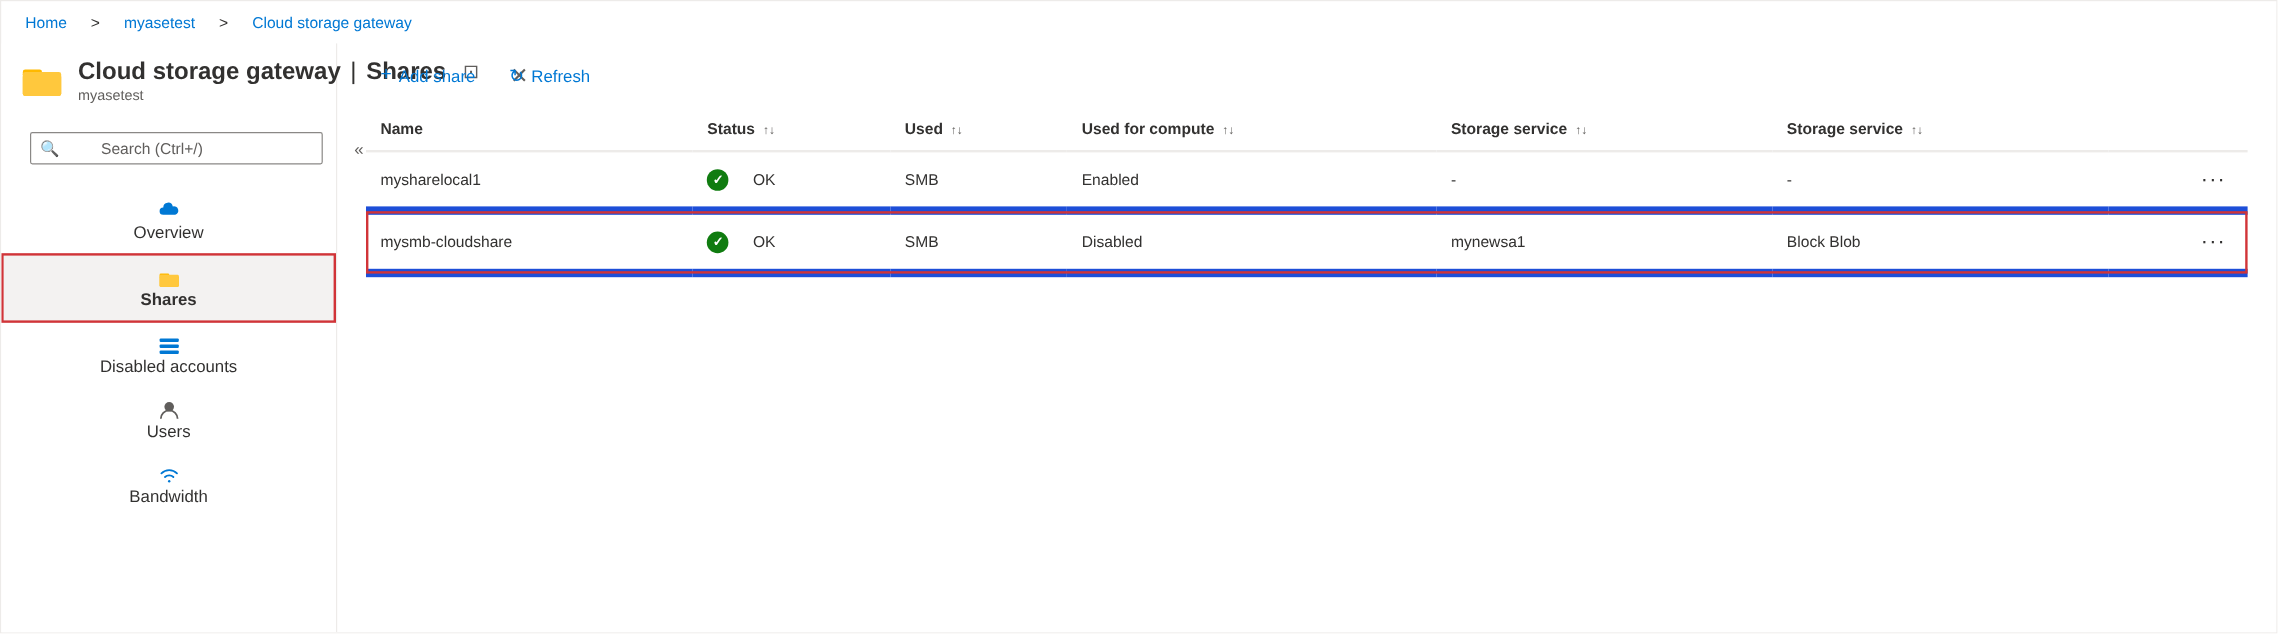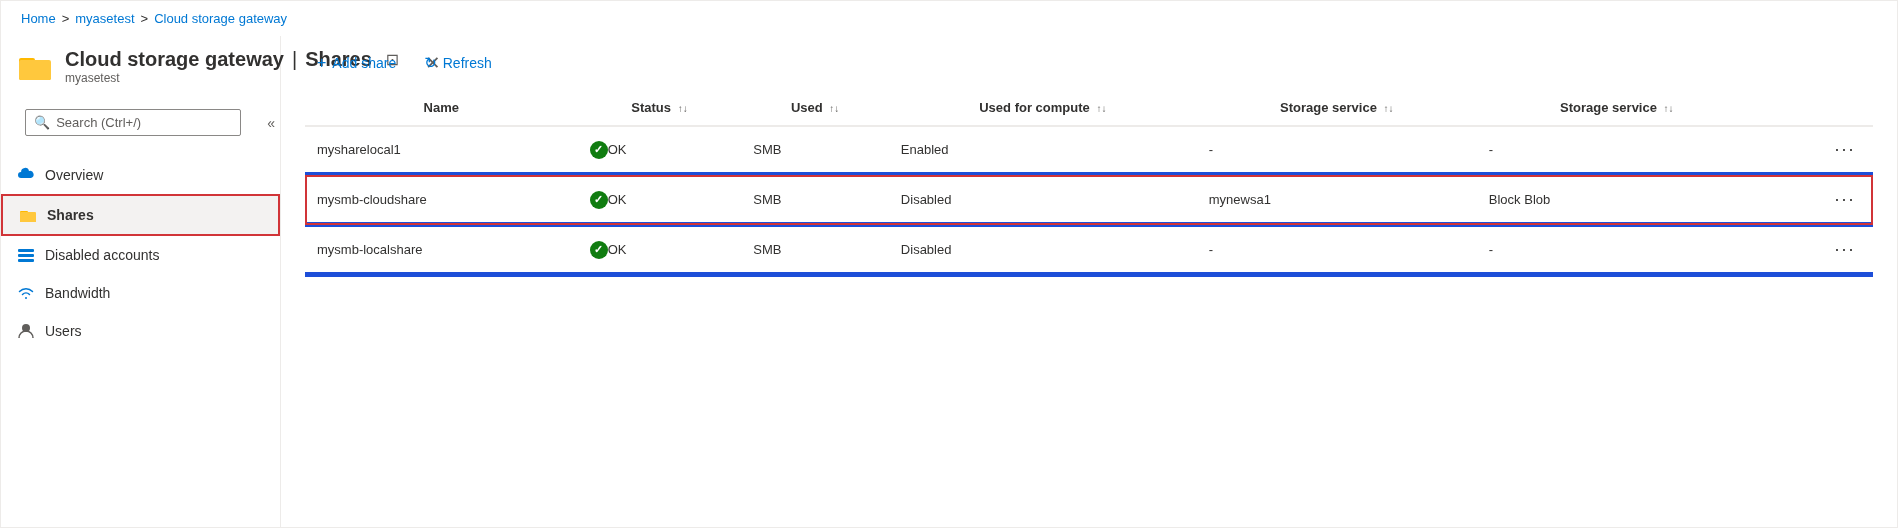--- a/index.html
+++ b/index.html
@@ -1,63 +1,63 @@
 <!DOCTYPE html>
 <html><head>
   <meta charset="utf-8">
   <style>
     * { box-sizing: border-box; margin: 0; padding: 0; }
     body { font-family: 'Segoe UI', Arial, sans-serif; font-size: 14px; background: #fff; color: #323130; }
     
     .container { display: flex; flex-direction: column; width: 1898px; height: 528px; border: 1px solid #edebe9; background: #fff; overflow: hidden; }
     
     
-    .breadcrumb { display: flex; align-items: center; padding: 10px 20px; gap: 6px; font-size: 13px; }
+    .breadcrumb { display: flex; align-items: center; padding: 10px 20px; gap: 20px; font-size: 13px; }
     .breadcrumb a { color: #0078d4; text-decoration: none; }
     
     
     .main { display: flex; flex: 1; overflow: hidden; }
     
     
     .sidebar { width: 280px; min-width: 280px; border-right: 1px solid #edebe9; display: flex; flex-direction: column; background: #fff; }
     
     .sidebar-header { display: flex; align-items: flex-start; padding: 12px 16px 12px 16px; gap: 12px; }
     .sidebar-folder-icon { width: 36px; height: 36px; display: flex; align-items: center; justify-content: center; flex-shrink: 0; }
     .folder-svg { width: 36px; height: 36px; }
     .sidebar-title-block { display: flex; flex-direction: column; }
     .sidebar-title { font-size: 20px; font-weight: 600; color: #323130; white-space: nowrap; }
     .sidebar-subtitle { font-size: 12px; color: #605e5c; }
     
     .search-box { margin: 8px 12px; display: flex; align-items: center; border: 1px solid #8a8886; border-radius: 2px; padding: 5px 8px; gap: 6px; background: #fff; }
-    .search-box input { border: none; outline: none; font-size: 13px; color: #a21caf; flex: 1; background: transparent; }
+    .search-box input { border: none; outline: none; font-size: 13px; color: #a21caf; flex: 1; background: transparent; margin-left: 28px; }
     .search-box input::placeholder { color: #605e5c; }
     
     .collapse-btn { margin-left: 8px; cursor: pointer; color: #605e5c; font-size: 14px; padding: 2px 6px; }
     
     .nav-items { display: flex; flex-direction: column; margin-top: 4px; }
-    .nav-item { display: flex; align-items: center; gap: 10px; padding: 10px 16px; cursor: pointer; font-size: 14px; color: #323130; }
+    .nav-item { display: flex; align-items: center; gap: 0; padding: 10px 16px; cursor: pointer; font-size: 14px; color: #323130; flex-direction: column; }
     .nav-item.active { background: #f3f2f1; font-weight: 600; border: 2px solid #d13438; }
     .nav-item-icon { width: 18px; height: 18px; display: flex; align-items: center; justify-content: center; flex-shrink: 0; }
     
     
     .content { flex: 1; display: flex; flex-direction: column; padding: 0; overflow: hidden; }
     .close-btn { cursor: pointer; color: #605e5c; font-size: 18px; padding: 4px 8px; margin-left: auto; }
     
     .toolbar { display: flex; align-items: center; padding: 12px 24px; gap: 4px; }
     .toolbar-btn { display: flex; align-items: center; gap: 6px; padding: 6px 12px; color: #0078d4; background: transparent; border: none; cursor: pointer; font-size: 14px; border-radius: 2px; }
     
     
     .table-container { flex: 1; overflow-y: auto; padding: 0 24px; }
     table { width: 100%; border-collapse: collapse; }
     thead tr { border-bottom: 2px solid #edebe9; }
-    th { padding: 10px 12px; text-align: center; font-weight: 600; font-size: 13px; color: #323130; white-space: nowrap; user-select: none; }
+    th { padding: 10px 12px; text-align: left; font-weight: 600; font-size: 13px; color: #323130; white-space: nowrap; user-select: none; }
     th .sort-icon { color: #605e5c; font-size: 10px; margin-left: 3px; }
-    td { padding: 10px 12px; font-size: 13px; color: #323130; border-bottom: 5px solid #1d4ed8; vertical-align: middle; }
-    
-    .status-ok { display: flex; align-items: center; gap: 0; }
+    td { padding: 10px 12px; font-size: 13px; color: #323130; border-bottom: 7px solid #1d4ed8; vertical-align: middle; }
+    
+    .status-ok { display: flex; align-items: center; gap: 20px; }
     .check-icon { width: 18px; height: 18px; background: #107c10; border-radius: 50%; display: flex; align-items: center; justify-content: center; flex-shrink: 0; }
     .check-icon::after { content: '✓'; color: white; font-size: 11px; font-weight: bold; }
     
     .more-btn { background: transparent; border: none; cursor: pointer; color: #323130; font-size: 18px; padding: 2px 6px; border-radius: 2px; letter-spacing: 1px; }
   </style>
 </head>
 <body>
 
 <div class="container">
 
@@ -129,36 +129,36 @@
               <rect x="1" y="8" width="16" height="3" rx="1" fill="#0078d4"></rect>
               <rect x="1" y="13" width="16" height="3" rx="1" fill="#0078d4"></rect>
             </svg>
           </span>
           <span>Disabled accounts</span>
         </div>
 
         <div class="nav-item">
           <span class="nav-item-icon">
             <svg width="18" height="18" viewBox="0 0 18 18" xmlns="http://www.w3.org/2000/svg">
+              <circle cx="9" cy="6" r="4" fill="#605e5c"></circle>
+              <path d="M2 16c0-3.866 3.134-7 7-7s7 3.134 7 7" stroke="#605e5c" stroke-width="1.5" fill="none"></path>
+            </svg>
+          </span>
+          <span>Users</span>
+        </div>
+
+        <div class="nav-item">
+          <span class="nav-item-icon">
+            <svg width="18" height="18" viewBox="0 0 18 18" xmlns="http://www.w3.org/2000/svg">
               <path d="M9 13a1 1 0 1 1 0 2 1 1 0 0 1 0-2z" fill="#0078d4"></path>
               <path d="M5.5 10.5a5 5 0 0 1 7 0" stroke="#0078d4" stroke-width="1.5" fill="none" stroke-linecap="round"></path>
               <path d="M2.5 7.5a9 9 0 0 1 13 0" stroke="#0078d4" stroke-width="1.5" fill="none" stroke-linecap="round"></path>
             </svg>
           </span>
           <span>Bandwidth</span>
-        </div>
-
-        <div class="nav-item">
-          <span class="nav-item-icon">
-            <svg width="18" height="18" viewBox="0 0 18 18" xmlns="http://www.w3.org/2000/svg">
-              <circle cx="9" cy="6" r="4" fill="#605e5c"></circle>
-              <path d="M2 16c0-3.866 3.134-7 7-7s7 3.134 7 7" stroke="#605e5c" stroke-width="1.5" fill="none"></path>
-            </svg>
-          </span>
-          <span>Users</span>
         </div>
       </nav>
     </div>
 
     <div class="content">
 
       <div class="toolbar">
         <button class="toolbar-btn">
           <span style="font-size:16px; font-weight:300;">+</span>
           <span>Add share</span>
@@ -221,32 +221,18 @@
                     <span class="check-icon"></span>
                     <span>OK</span>
                   </div>
                 </td>
                 <td>SMB</td>
                 <td>Disabled</td>
                 <td>mynewsa1</td>
                 <td>Block Blob</td>
                 <td style="text-align: right;"><button class="more-btn">···</button></td>
               </tr>
-              <tr>
-                <td>mysmb-localshare</td>
-                <td>
-                  <div class="status-ok">
-                    <span class="check-icon"></span>
-                    <span>OK</span>
-                  </div>
-                </td>
-                <td>SMB</td>
-                <td>Disabled</td>
-                <td>-</td>
-                <td>-</td>
-                <td style="text-align: right;"><button class="more-btn">···</button></td>
-              </tr>
             </tbody>
         </table>
       </div>
     </div>
   </div>
 </div>
 
 </body></html>

